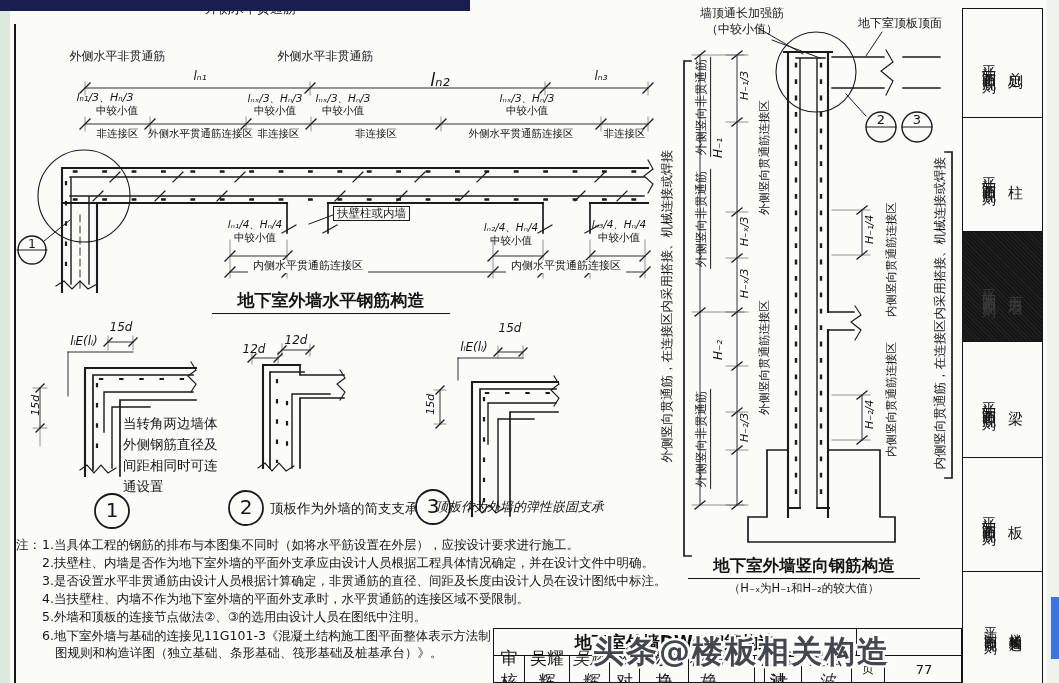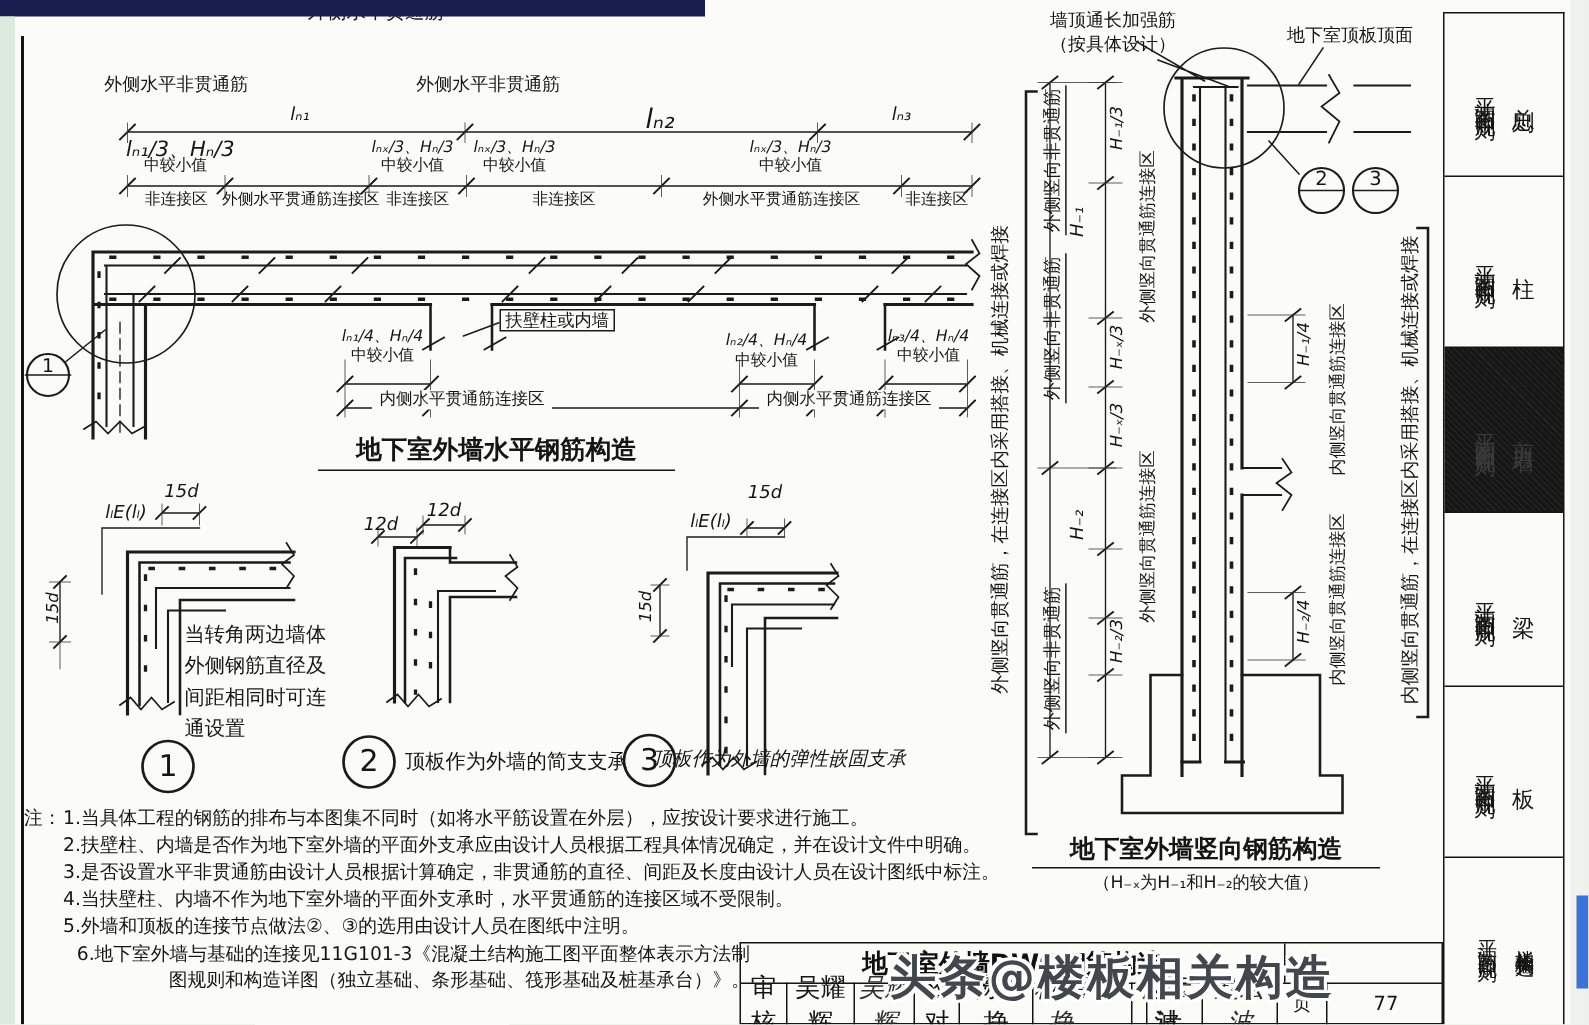--- a/index.html
+++ b/index.html
@@ -22,21 +22,21 @@
   .cat{font-size:15px;}
   .tab.active{background:#161616;}
   .tab.active .vtxt{color:#3a3a3a;}
   
   .tb{position:absolute;box-sizing:border-box;border:1.4px solid #141414;z-index:6;background:transparent;text-align:center;}
   .tbcell{position:absolute;box-sizing:border-box;border-left:1.2px solid #141414;display:flex;align-items:center;justify-content:center;font-size:17px;color:#151515;}
   .sig{font-family:"DejaVu Serif",serif;font-style:italic;color:#2e2e2e;}
   #watermark{position:absolute;left:593px;top:631px;width:400px;font-size:31px;font-weight:bold;letter-spacing:2px;color:#42474d;z-index:9;white-space:nowrap;
      text-shadow:-2px -2px 0 #fff,2px -2px 0 #fff,-2px 2px 0 #fff,2px 2px 0 #fff,0 2px 0 #fff,0 -2px 0 #fff,2px 0 0 #fff,-2px 0 0 #fff;}
   .note{position:absolute;z-index:5;font-size:12.5px;color:#151515;text-align:left;white-space:nowrap;}
-  .note.wrap{white-space:normal;width:600px;line-height:17px;text-indent:-13px;padding-left:13px;text-align:right;}
+  .note.wrap{white-space:normal;width:600px;line-height:17px;text-indent:-13px;padding-left:13px;}
 </style>
 </head>
 <body>
 
 <div id="canvas">
   <div id="page"></div>
 
   <div style="position:absolute;left:0;top:0;width:470px;height:11px;background:#191d4f;z-index:8;"></div>
   <div style="position:absolute;left:0;top:11px;width:10px;height:672px;background:#dce9dd;z-index:8;"></div>
   <div style="position:absolute;left:1047px;top:0;width:12px;height:683px;background:#eef1ec;z-index:8;"></div>
@@ -85,21 +85,21 @@
     </g>
   </svg>
 
   <span class="t" style="left:168px;top:2px;width:165px;font-size:13px;">外侧水平贯通筋</span>
   <span class="t" style="left:60px;top:50px;width:115px;font-size:12px;">外侧水平非贯通筋</span>
   <span class="t" style="left:268px;top:50px;width:115px;font-size:12px;">外侧水平非贯通筋</span>
   <span class="t m" style="left:185px;top:70px;width:30px;font-size:12px;">lₙ₁</span>
   <span class="t m" style="left:425px;top:70px;width:30px;font-size:18px;">lₙ₂</span>
   <span class="t m" style="left:586px;top:70px;width:30px;font-size:12px;">lₙ₃</span>
 
-  <span class="t m" style="left:84px;top:92px;width:66px;font-size:14px;">lₙ₁/3、Hₙ/3</span>
+  <span class="t m" style="left:72px;top:92px;width:66px;font-size:11px;">lₙ₁/3、Hₙ/3</span>
   <span class="t" style="left:84px;top:104px;width:66px;font-size:10.5px;">中较小值</span>
   <span class="t m" style="left:242px;top:92px;width:66px;font-size:10.5px;">lₙₓ/3、Hₙ/3</span>
   <span class="t" style="left:242px;top:104px;width:66px;font-size:10.5px;">中较小值</span>
   <span class="t m" style="left:310px;top:92px;width:66px;font-size:10.5px;">lₙₓ/3、Hₙ/3</span>
   <span class="t" style="left:310px;top:104px;width:66px;font-size:10.5px;">中较小值</span>
   <span class="t m" style="left:494px;top:92px;width:66px;font-size:10.5px;">lₙₓ/3、Hₙ/3</span>
   <span class="t" style="left:494px;top:104px;width:66px;font-size:10.5px;">中较小值</span>
 
   <span class="t" style="left:85px;top:127px;width:65px;font-size:10.5px;">非连接区</span>
   <span class="t" style="left:148px;top:127px;width:100px;font-size:10.5px;">外侧水平贯通筋连接区</span>
@@ -133,21 +133,21 @@
   <span class="t" style="left:238px;top:496px;width:16px;font-size:20px;">2</span>
   <span class="t left" style="left:270px;top:501px;width:180px;font-size:13.5px;">顶板作为外墙的简支支承</span>
 
   <span class="t m" style="left:492px;top:322px;width:36px;font-size:12px;">15d</span>
   <span class="t m" style="left:446px;top:341px;width:56px;font-size:12px;">lₗE(lₗ)</span>
   <span class="t m rot" style="left:416px;top:398px;width:30px;font-size:11px;">15d</span>
   <span class="t" style="left:425px;top:495px;width:16px;font-size:20px;">3</span>
   <span class="t left" style="left:435px;top:500px;width:180px;font-size:13px;font-style:italic;">顶板作为外墙的弹性嵌固支承</span>
 
   <span class="t" style="left:694px;top:7px;width:96px;font-size:12px;">墙顶通长加强筋</span>
-  <span class="t" style="left:690px;top:23px;width:104px;font-size:12px;">（按具体设计）</span>
+  <span class="t" style="left:690px;top:23px;width:104px;font-size:12px;">（中较小值）</span>
   <span class="t" style="left:850px;top:17px;width:100px;font-size:12px;">地下室顶板顶面</span>
   <span class="t" style="left:873px;top:113px;width:16px;font-size:13px;">2</span>
   <span class="t" style="left:909px;top:113px;width:16px;font-size:13px;">3</span>
 
   <span class="t rot" style="left:497px;top:299px;width:340px;font-size:12.5px;">外侧竖向贯通筋，在连接区内采用搭接、机械连接或焊接</span>
   <span class="t rot ul" style="left:653px;top:99px;width:100px;font-size:12px;">外侧竖向非贯通筋</span>
   <span class="t rot ul" style="left:653px;top:211px;width:100px;font-size:12px;">外侧竖向非贯通筋</span>
   <span class="t rot ul" style="left:653px;top:431px;width:100px;font-size:12px;">外侧竖向非贯通筋</span>
   <span class="t m rot" style="left:699px;top:141px;width:40px;font-size:12px;">H₋₁</span>
   <span class="t m rot" style="left:699px;top:343px;width:40px;font-size:12px;">H₋₂</span>

